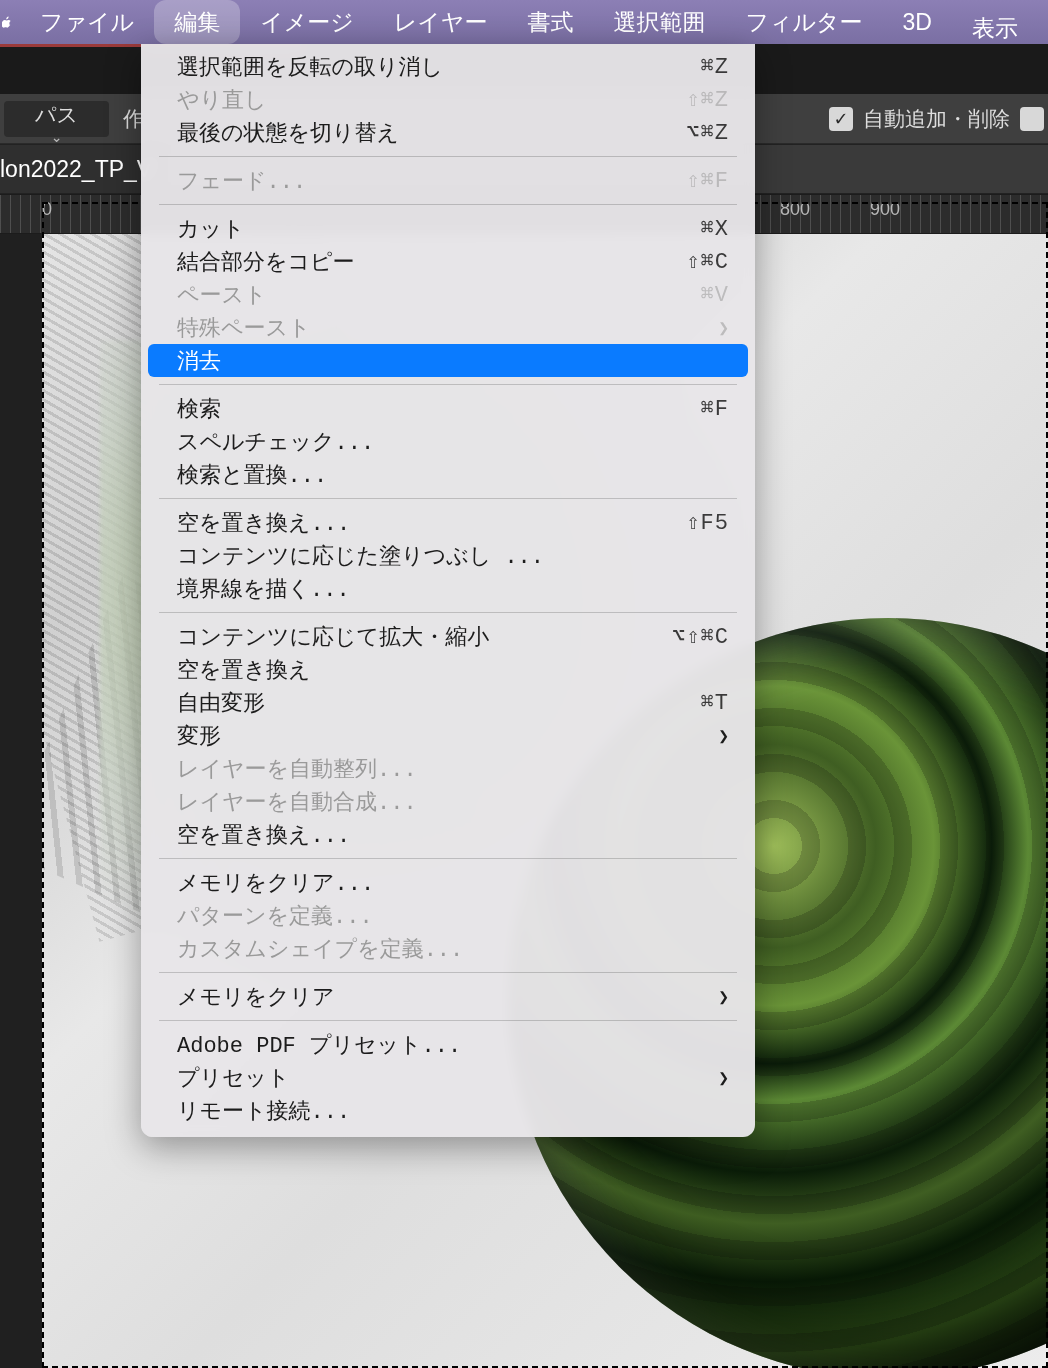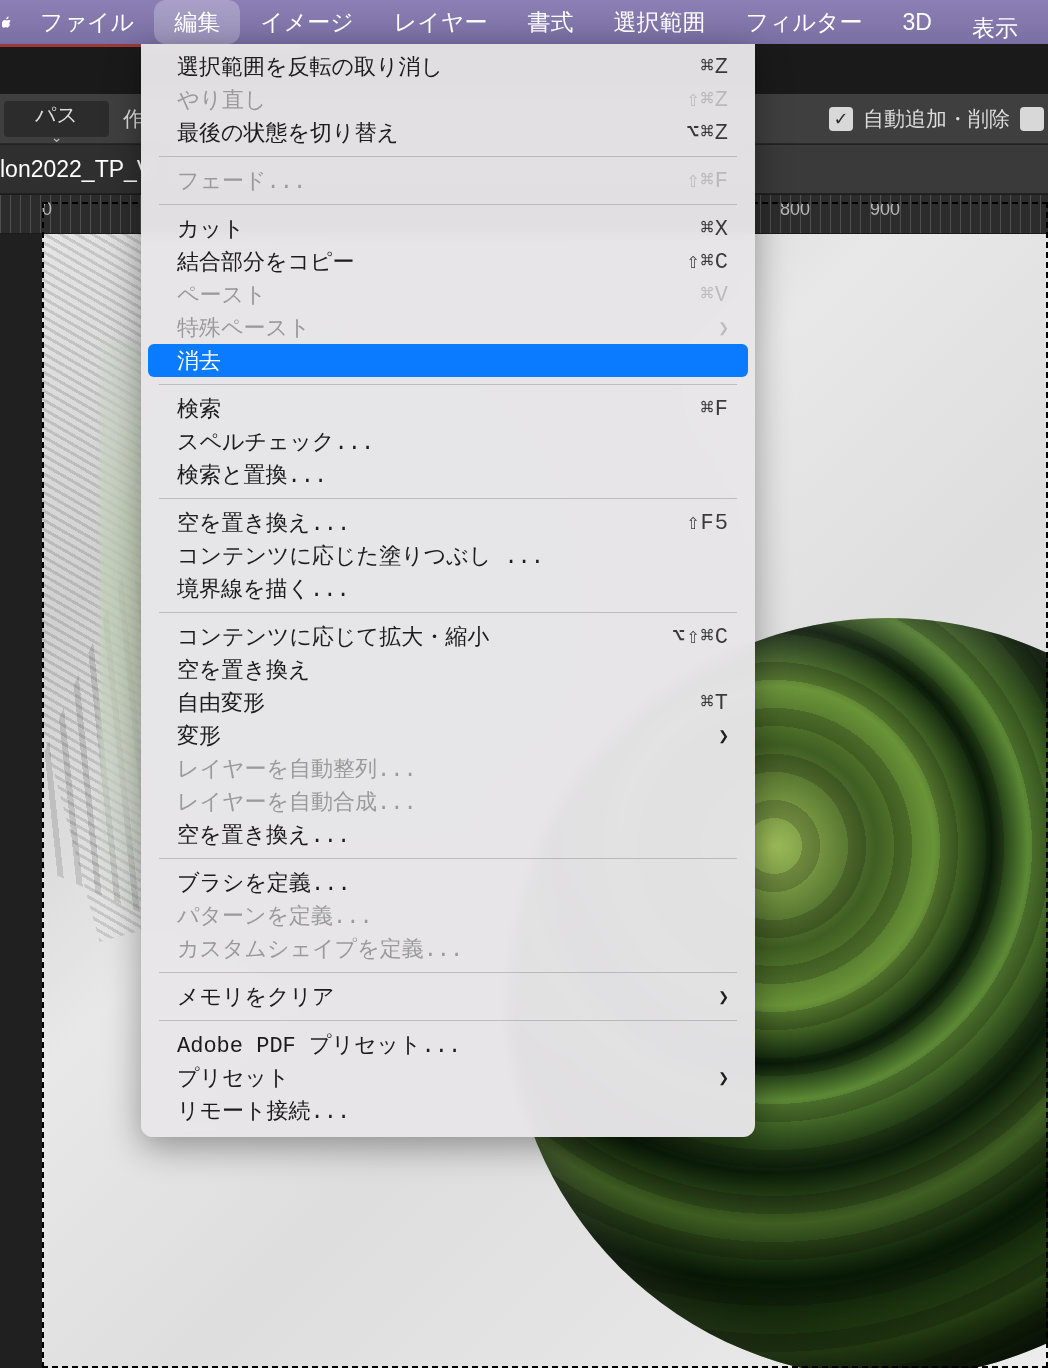--- a/index.html
+++ b/index.html
@@ -455,21 +455,21 @@
       <span>レイヤーを自動整列...</span>
     </div>
     <div class="row disabled">
       <span>レイヤーを自動合成...</span>
     </div>
     <div class="row">
       <span>空を置き換え...</span>
     </div>
     <div class="sep"></div>
     <div class="row">
-      <span>ブラシを定義...</span>
+      <span>メモリをクリア...</span>
     </div>
     <div class="row disabled">
       <span>パターンを定義...</span>
     </div>
     <div class="row disabled">
       <span>カスタムシェイプを定義...</span>
     </div>
     <div class="sep"></div>
     <div class="row">
       <span>メモリをクリア</span>

